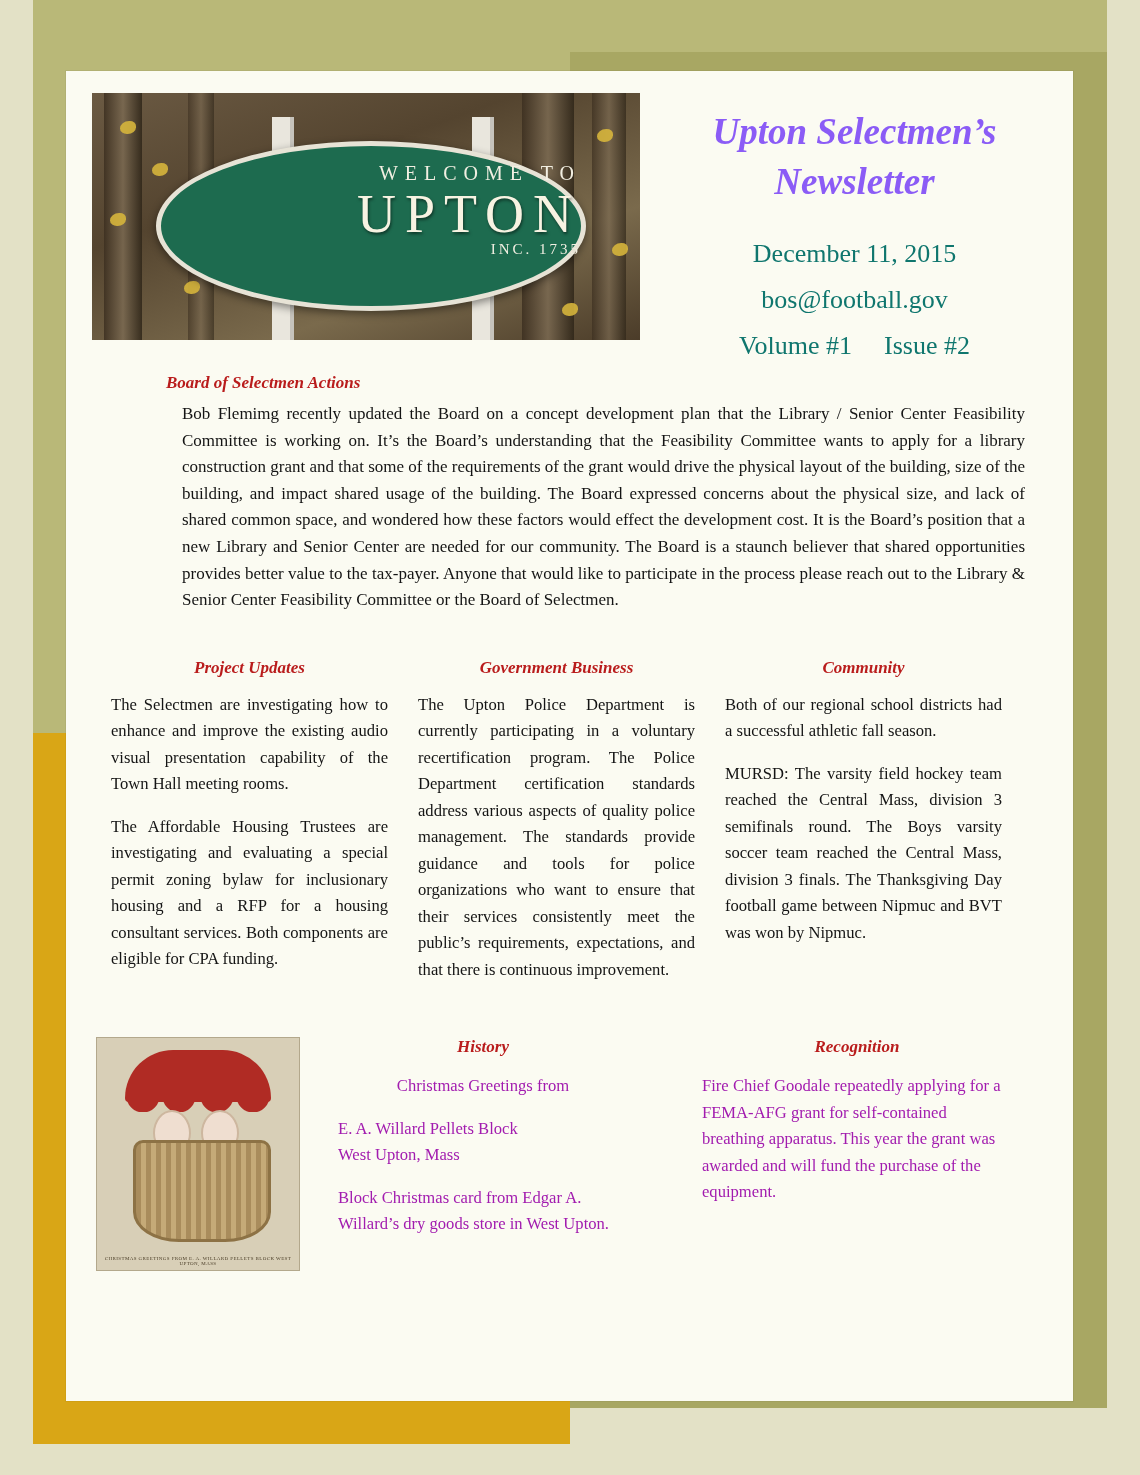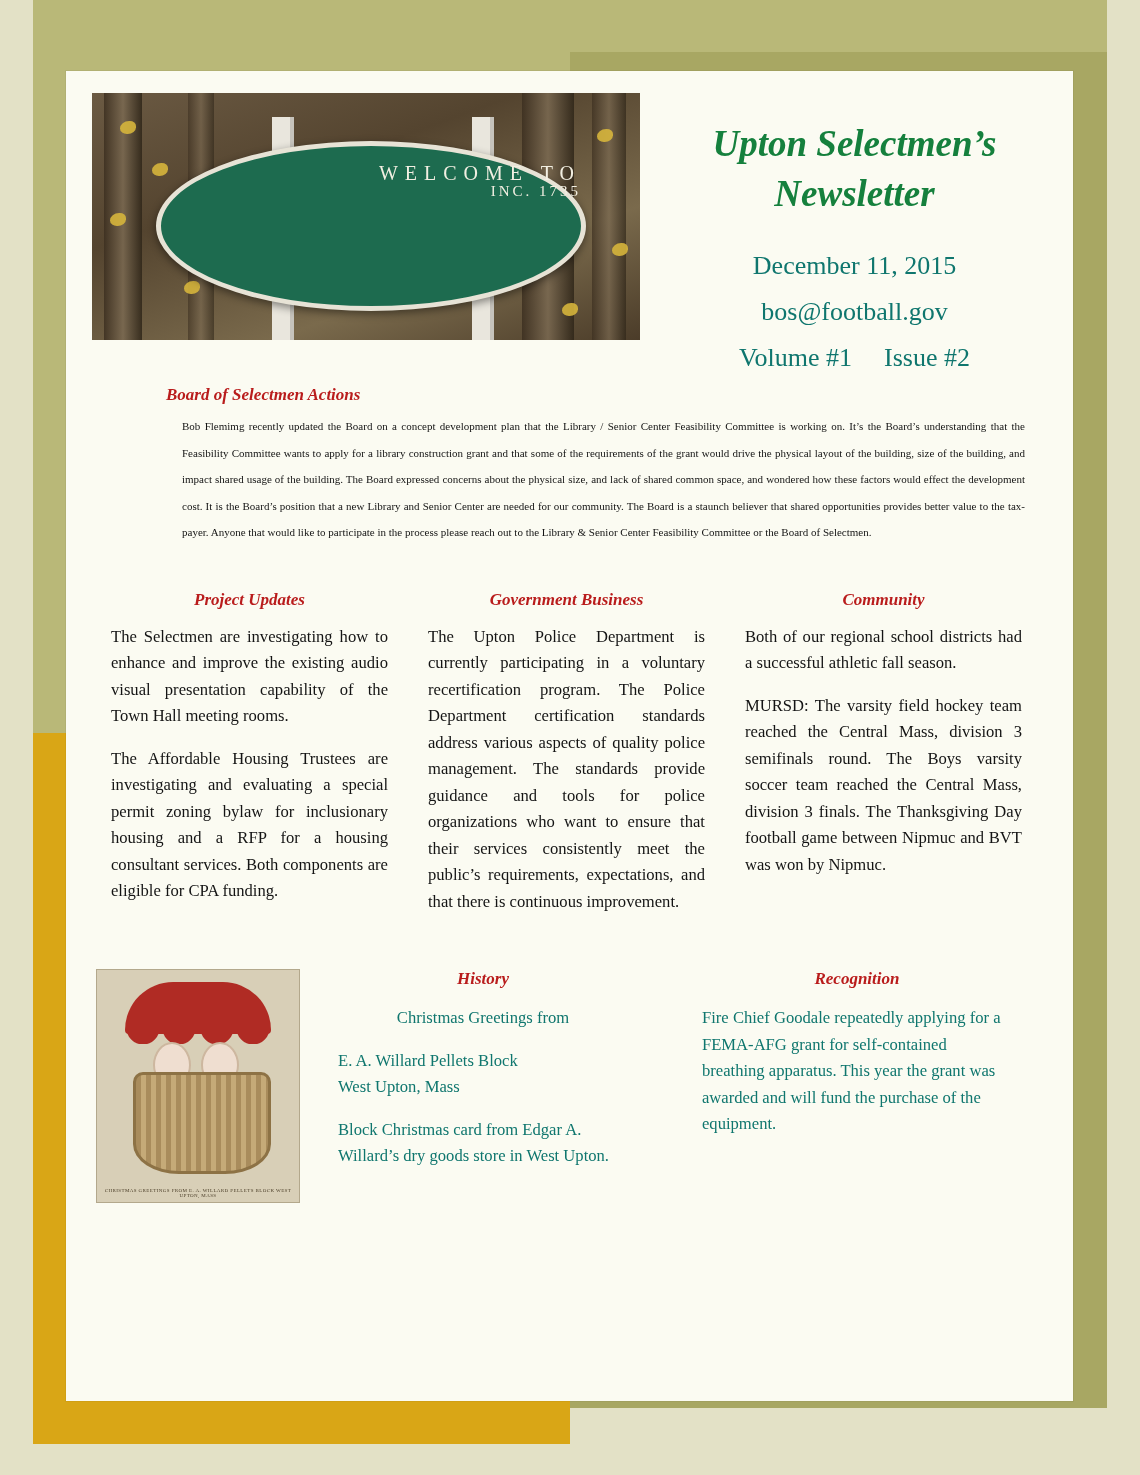--- a/index.html
+++ b/index.html
@@ -139,23 +139,23 @@
   .title-block {
     flex: 1;
     text-align: center;
     padding-left: 20px;
     padding-top: 14px;
   }
   .title-block h1 {
     font-size: 37px;
     font-style: italic;
     font-weight: bold;
-    margin: 12px;
+    margin: 0;
     line-height: 50px;
-    color: #15803d;
+    color: #8b5cf6;
   }
   .title-block .meta {
     font-size: 26px;
     margin-top: 24px;
     line-height: 46px;
     color: #0f766e;
   }
   .meta-row-volume {
     display: flex;
     justify-content: center;
@@ -171,32 +171,32 @@
   }
 
   .lead-section {
     padding: 4px 30px 0 30px;
   }
   .lead-section .sec-head {
     padding-left: 70px;
     margin-bottom: 8px;
   }
   .lead-body {
-    font-size: 11px;
+    font-size: 17px;
     line-height: 26.6px;
     text-align: justify;
     padding: 0 18px 0 86px;
     color: #141414;
   }
 
   
   .cols {
     display: flex;
     padding: 44px 40px 0 45px;
-    gap: 40px;
+    gap: 30px;
   }
   .col {
     width: 277px;
   }
   .col .sec-head {
     text-align: center;
     margin-bottom: 14px;
   }
   .col p {
     font-size: 16.6px;
@@ -273,21 +273,21 @@
   .lower-col.history { margin-left: 22px; }
   .lower-col.recognition { margin-left: 58px; width: 310px; font-family: Liberation Serif, serif; }
   .lower-col .sec-head {
     text-align: center;
     margin-bottom: 16px;
   }
   .lower-col p {
     font-size: 16.6px;
     line-height: 26.5px;
     margin: 0 0 16px 0;
-    color: #0f766e;
+    color: #a21caf;
   }
   .center-line { text-align: center; }
 </style>
 </head>
 <body>
 
 <div class="bg-outer"></div>
 <div class="band-olive-top"></div>
 <div class="band-olive-right"></div>
 <div class="band-gold-left"></div>
@@ -306,20 +306,21 @@
       <div class="leaf" style="left:60px;top:70px;"></div>
       <div class="leaf" style="left:18px;top:120px;"></div>
       <div class="leaf" style="left:92px;top:188px;"></div>
       <div class="leaf" style="left:505px;top:36px;"></div>
       <div class="leaf" style="left:520px;top:150px;"></div>
       <div class="leaf" style="left:470px;top:210px;"></div>
       <div class="post post-l"></div>
       <div class="post post-r"></div>
       <div class="sign-oval">
         <div class="welcome">WELCOME TO</div>
+        <div class="town">UPTON</div>
         <div class="inc">INC. 1735</div>
       </div>
     </div>
 
     <div class="title-block">
       <h1>Upton Selectmen’s Newsletter</h1>
       <div class="meta">
         <div>December 11, 2015</div>
         <div>bos@football.gov</div>
         <div class="meta-row-volume">

